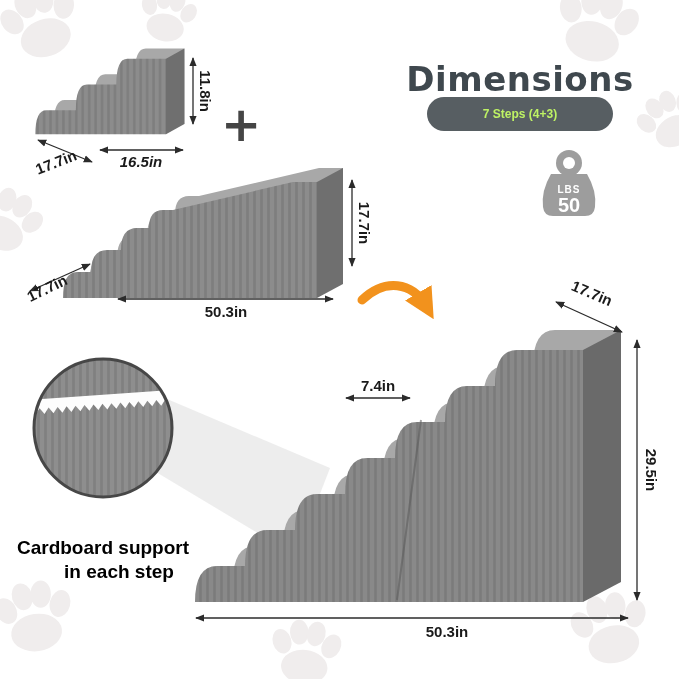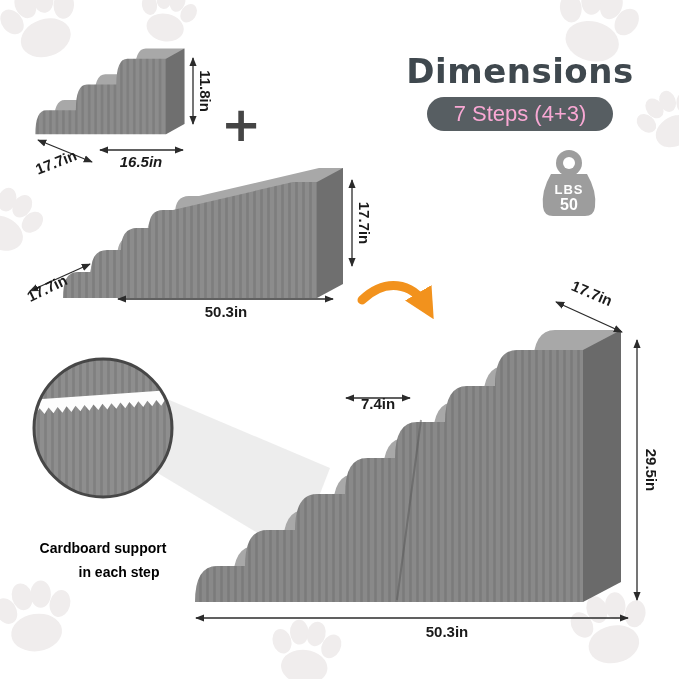--- a/index.html
+++ b/index.html
@@ -1,28 +1,28 @@
 <!DOCTYPE html>
 <html><head>
 <meta charset="utf-8">
 <style>
   html,body{margin:0;padding:0;background:#ffffff;}
   .canvas{position:relative;width:679px;height:679px;background:#ffffff;overflow:hidden;
           font-family:"Liberation Sans",sans-serif;}
   .art{position:absolute;left:0;top:0;}
   .label{position:absolute;white-space:nowrap;}
-  .ctr{transform:translate(-50%,-50%);}
+  .ctr{transform:translate(-50%,-50%);margin-top:8px;}
   .dim{font-weight:700;font-size:15px;color:#1a1a1a;}
   .title{font-family:"DejaVu Sans",sans-serif;font-weight:800;font-size:34px;color:#3F484E;letter-spacing:.5px;}
   .badge{position:absolute;left:427px;top:97px;width:186px;height:34px;background:#575E62;border-radius:17px;
-         color:#f9a8d4;display:flex;align-items:center;justify-content:center;font-size:22px;font-weight:400;}
+         color:#bef264;display:flex;align-items:center;justify-content:center;font-size:12px;font-weight:700;}
   .plus{font-family:"DejaVu Sans",sans-serif;font-size:48px;font-weight:900;color:#454545;}
-  .weight-unit{font-size:13px;font-weight:700;color:#ffffff;letter-spacing:1px;}
-  .weight-value{font-size:16px;font-weight:700;color:#ffffff;}
-  .callout{font-size:14px;font-weight:700;color:#000000;text-align:right;}
+  .weight-unit{font-size:10px;font-weight:700;color:#ffffff;letter-spacing:1px;}
+  .weight-value{font-size:20px;font-weight:700;color:#ffffff;}
+  .callout{font-size:19px;font-weight:700;color:#000000;text-align:right;}
 </style>
 </head>
 <body>
 
 <div class="canvas">
 
   <svg class="art" width="679" height="679" viewBox="0 0 679 679">
     <defs>
       <g id="paw">
         <ellipse cx="0" cy="11" rx="15" ry="11"></ellipse>
@@ -127,18 +127,18 @@
   <div class="label dim" style="left:141px;top:161px;transform:translate(-50%,-50%);font-style:italic;">16.5in</div>
   <div class="label dim" style="left:56px;top:162px;transform:translate(-50%,-50%) rotate(-21deg);">17.7in</div>
 
   <div class="label dim" style="left:364px;top:223px;transform:translate(-50%,-50%) rotate(90deg);">17.7in</div>
   <div class="label dim" style="left:226px;top:311px;transform:translate(-50%,-50%);">50.3in</div>
   <div class="label dim" style="left:47px;top:288px;transform:translate(-50%,-50%) rotate(-26deg);">17.7in</div>
 
   <div class="label dim" style="left:592px;top:293px;transform:translate(-50%,-50%) rotate(23deg);">17.7in</div>
   <div class="label dim" style="left:651px;top:470px;transform:translate(-50%,-50%) rotate(90deg);">29.5in</div>
   <div class="label dim" style="left:447px;top:631px;transform:translate(-50%,-50%);">50.3in</div>
-  <div class="label dim" style="left:378px;top:385px;transform:translate(-50%,-50%);margin-top:18px;">7.4in</div>
+  <div class="label dim" style="left:378px;top:385px;transform:translate(-50%,-50%);">7.4in</div>
 
   <div class="label callout" style="left:103px;top:548px;transform:translate(-50%,-50%);">Cardboard support</div>
   <div class="label callout" style="left:119px;top:572px;transform:translate(-50%,-50%);">in each step</div>
 
 </div>
 
 </body></html>

